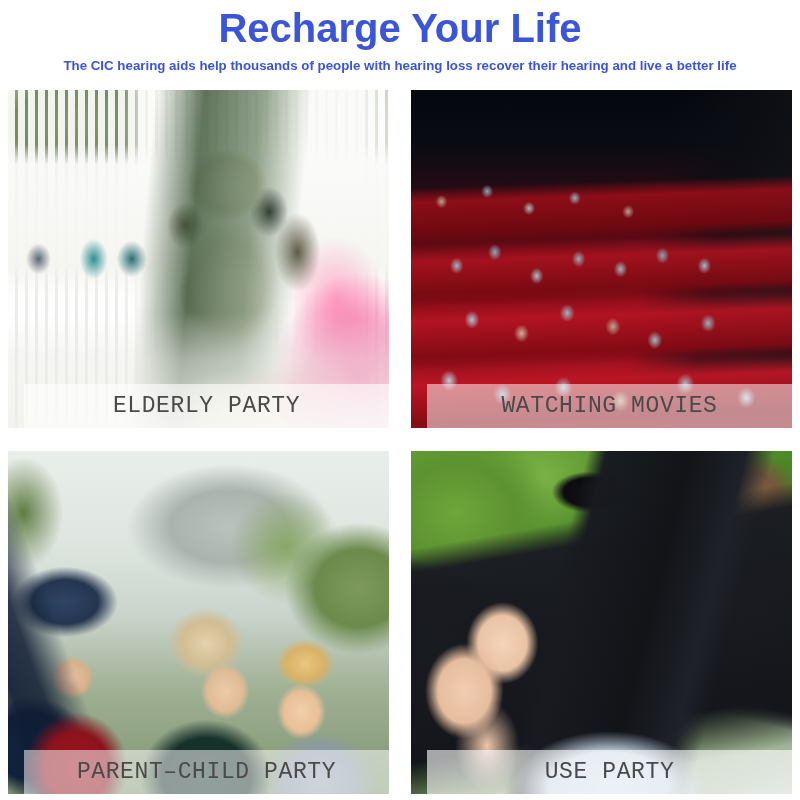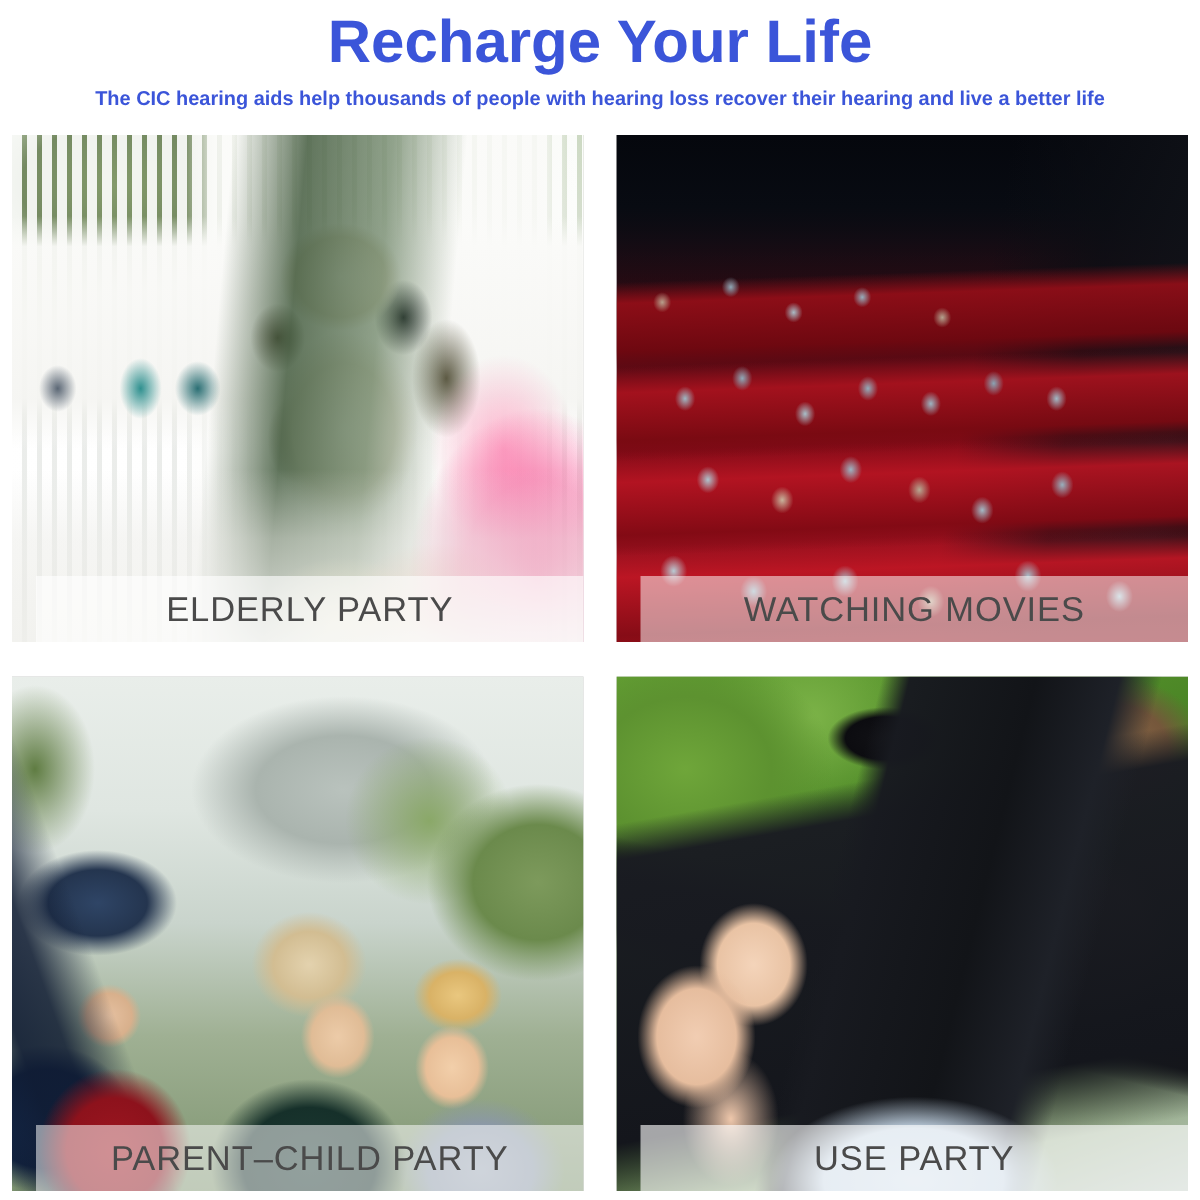--- a/index.html
+++ b/index.html
@@ -74,20 +74,21 @@
   .caption-band {
     position: absolute;
     left: 16px;
     right: 0;
     bottom: 0;
     height: 44px;
     background: rgba(255, 255, 255, 0.62);
     display: flex;
     align-items: center;
     justify-content: center;
+    font-family: Liberation Mono, monospace;
   }
 
   .caption-band.dark-backing { background: rgba(255,255,255,0.52); margin-top: 28px; }
 
   .caption-text {
     font-size: 23px;
     line-height: 26px;
     font-weight: 400;
     color: #4a4a4a;
     letter-spacing: 0.6px;

